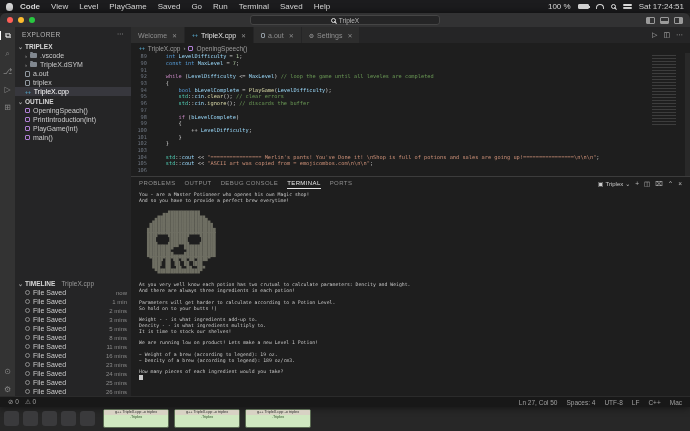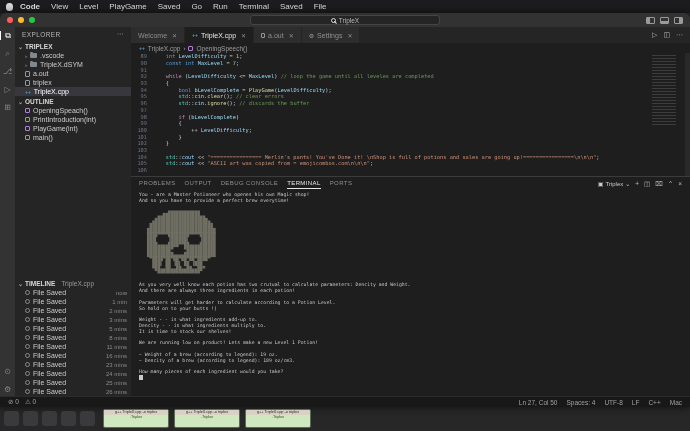--- a/index.html
+++ b/index.html
@@ -129,22 +129,33 @@
     <div id="menu-items">
         <span class="mb-item app">Code</span>
         <span class="mb-item">View</span>
         <span class="mb-item">Level</span>
         <span class="mb-item">PlayGame</span>
         <span class="mb-item">Saved</span>
         <span class="mb-item">Go</span>
         <span class="mb-item">Run</span>
         <span class="mb-item">Terminal</span>
         <span class="mb-item">Saved</span>
-        <span class="mb-item">File</span>
-      </div>
+        <span class="mb-item">Help</span>
+      </div>
+    <div class="mb-right">
+      <span>100 %</span>
+      <span class="bat"></span>
+      <span class="wifi"></span>
+      <span class="mag"></span>
+      <span class="cc">
+          <i></i>
+          <i></i>
+        </span>
+      <span>Sat 17:24:51</span>
+    </div>
   </div>
 
   <div class="window">
 
     <div class="titlebar">
       <span class="tl r"></span>
       <span class="tl y"></span>
       <span class="tl g"></span>
       <div class="tb-search">
         <span class="mag"></span>

